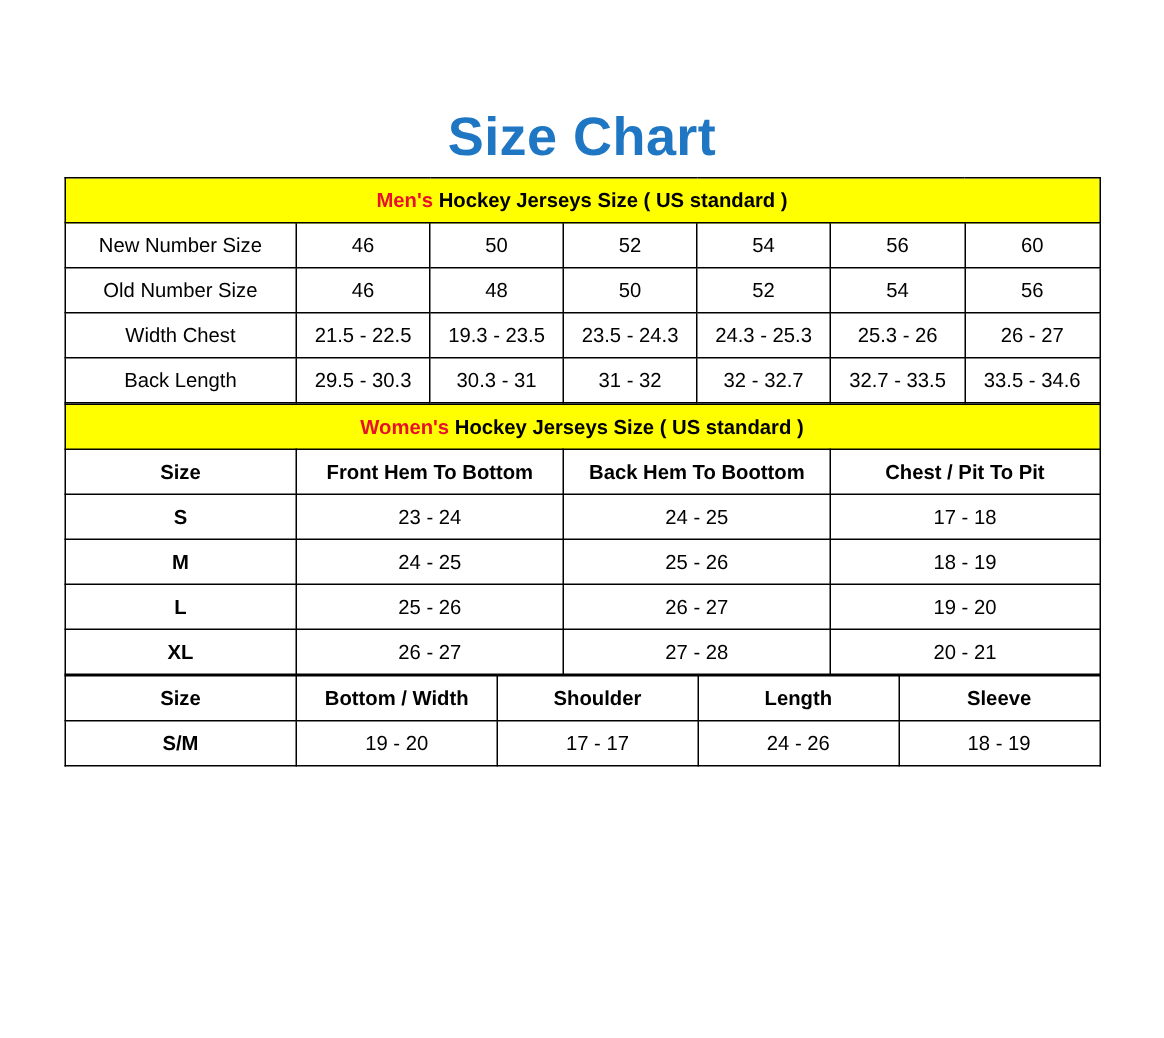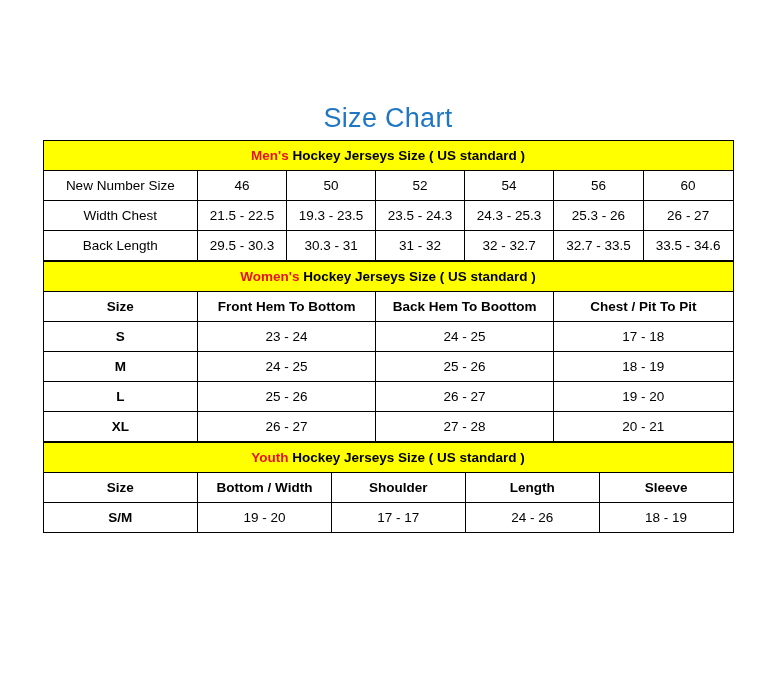--- a/index.html
+++ b/index.html
@@ -16,23 +16,23 @@
   }
   .page {
     position: relative;
     width: 776px;
     height: 692px;
     box-sizing: border-box;
   }
   .title {
     text-align: center;
     color: #1f77c4;
-    font-size: 27px;
-    font-weight: normal;
-    padding-top: 103px;
+    font-size: 36px;
+    font-weight: bold;
+    padding-top: 70px;
     letter-spacing: 0.3px;
   }
   .chart-wrap {
     margin: 6px auto 0 auto;
     width: 691px;
   }
   table.sizetable {
     border-collapse: collapse;
     width: 100%;
     table-layout: fixed;
@@ -91,20 +91,29 @@
           <td class="section" colspan="7"><span class="red">Men's</span><span class="blk"> Hockey Jerseys Size ( US standard )</span></td>
         </tr>
         <tr>
           <td class="rowlabel">New Number Size</td>
           <td>46</td>
           <td>50</td>
           <td>52</td>
           <td>54</td>
           <td>56</td>
           <td>60</td>
+        </tr>
+        <tr>
+          <td class="rowlabel">Old Number Size</td>
+          <td>46</td>
+          <td>48</td>
+          <td>50</td>
+          <td>52</td>
+          <td>54</td>
+          <td>56</td>
         </tr>
         <tr>
           <td class="rowlabel">Width Chest</td>
           <td>21.5 - 22.5</td>
           <td>19.3 - 23.5</td>
           <td>23.5 - 24.3</td>
           <td>24.3 - 25.3</td>
           <td>25.3 - 26</td>
           <td>26 - 27</td>
         </tr>
@@ -167,23 +176,20 @@
     <table class="sizetable">
       <colgroup>
         <col style="width:22.4%">
         <col style="width:19.4%">
         <col style="width:19.4%">
         <col style="width:19.4%">
         <col style="width:19.4%">
       </colgroup>
       <tbody>
         <tr>
-          <td class="section" colspan="5"><span class="red">Youth</span><span class="blk"> Hockey Jerseys Size ( US standard )</span></td>
-        </tr>
-        <tr>
           <td class="colhead">Size</td>
           <td class="colhead">Bottom / Width</td>
           <td class="colhead">Shoulder</td>
           <td class="colhead">Length</td>
           <td class="colhead">Sleeve</td>
         </tr>
         <tr>
           <td class="rowlabel-b">S/M</td>
           <td>19 - 20</td>
           <td>17 - 17</td>

